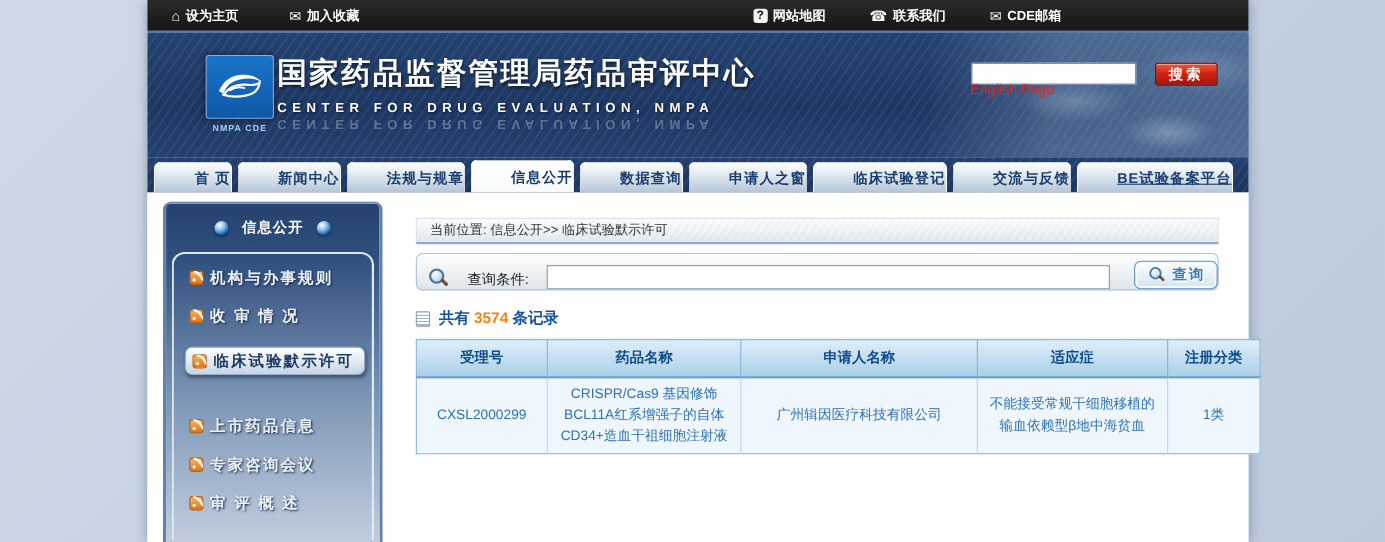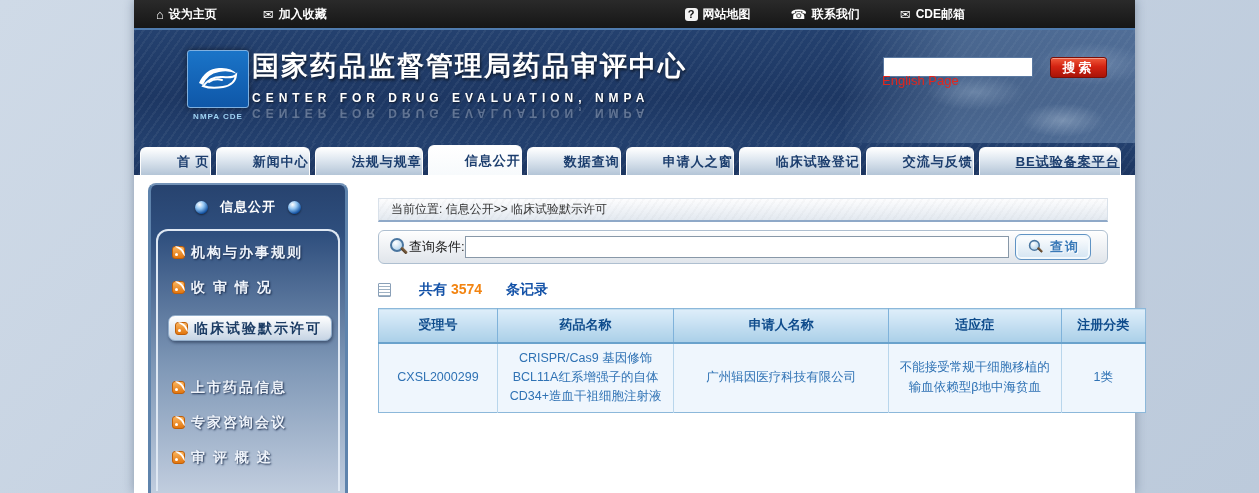--- a/index.html
+++ b/index.html
@@ -100,41 +100,41 @@
   
   .main { position:absolute; left:244px; top:23px; width:730px; }
   .breadcrumb { height:24px; display:flex; align-items:center; padding-left:12px;
     font-size:12px; color:#333;
     background:
       repeating-linear-gradient(125deg, rgba(0,0,0,.02) 0 2px, rgba(0,0,0,0) 2px 6px),
       linear-gradient(#fdfdfe,#e3e9f0);
     border:1px solid #d9e1ea; border-bottom:2px solid #8fa9c8; }
   .search-row { margin-top:8px; height:34px; border:1px solid #aebfd0; border-radius:6px;
     background:linear-gradient(#fefefe,#e0e5eb); box-shadow:inset 0 1px 0 #fff;
-    display:flex; align-items:center; padding:0 16px 0 10px; gap:0; }
+    display:flex; align-items:flex-end; padding:0 0 0 10px; gap:16px; }
   .mag { position:relative; width:20px; height:20px; display:inline-block; }
   .mag::before { content:''; position:absolute; left:1px; top:1px; width:10px; height:10px;
     border:2px solid #49759f; border-radius:50%;
     background:radial-gradient(circle at 35% 30%, #ffffff, #bdd9ee 70%); }
   .mag::after { content:''; position:absolute; left:11px; top:12px; width:8px; height:3px;
     background:linear-gradient(#8a6c4c,#4f3a24); transform:rotate(45deg); border-radius:1px; }
   .mag.small { transform:scale(.8); }
   .search-label { font-size:13px; color:#222; white-space:nowrap; }
   .search-input { flex:1; height:22px; border:1px solid #8898a8; background:#fff;
     font-size:12px; padding:0 5px; }
   .search-btn { flex:0 0 76px; height:26px; margin-left:6px; border:1px solid #5f93c4; border-radius:6px;
     background:linear-gradient(#ffffff,#d3e4f2); box-shadow:inset 0 0 0 2px #f3f9fd;
     display:flex; align-items:center; justify-content:center; gap:4px; cursor:pointer;
     font-size:13px; font-weight:bold; color:#3a7ab8; letter-spacing:2px;
     text-shadow:1px 1px 0 #fff; }
   .count-row { margin-top:17px; display:flex; align-items:center; gap:8px;
     font-size:14px; font-weight:bold; }
   .list-ico { width:13px; height:14px; border:1px solid #8aa0b8; background:
     repeating-linear-gradient(#ffffff 0 2px, #9fb2c4 2px 3px); border-radius:1px; }
-  .cnt-blue { color:#1553a8;margin-left:20px; }
+  .cnt-blue { color:#1553a8; }
   .cnt-orange { color:#f28411; }
 
   
   table.data { margin-top:9px; width:768px; border-collapse:collapse;
     border:1px solid #8cb8da; }
   table.data th { height:34px; background:linear-gradient(#deeefa,#aacfe8);
     color:#0f4c8c; font-size:13px; font-weight:bold;
     border-right:1px solid #7fb2da; border-bottom:2px solid #6aa2cc; }
   table.data th:last-child { border-right:none; }
   table.data td { height:70px; background:#eff6fd; color:#2f72b4; font-size:12.5px;

